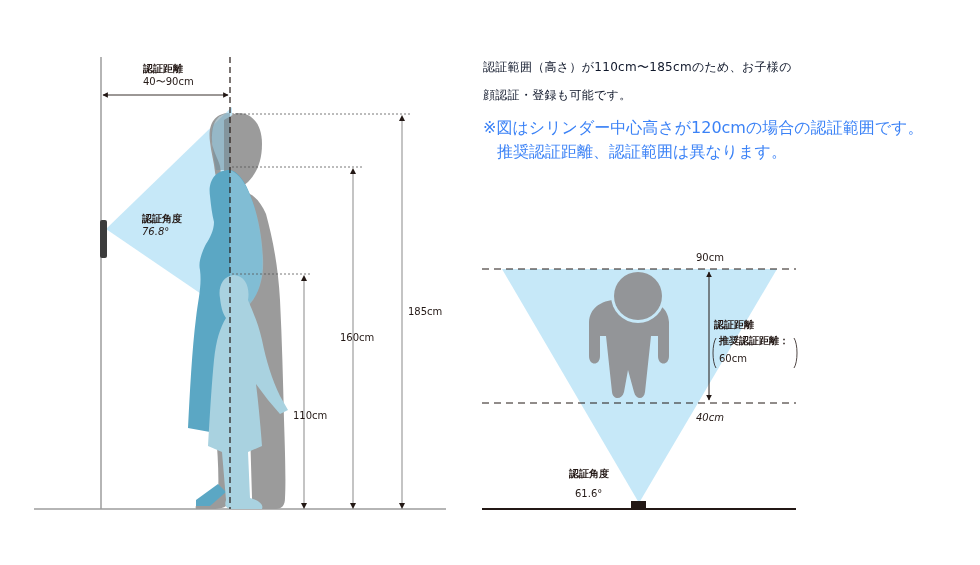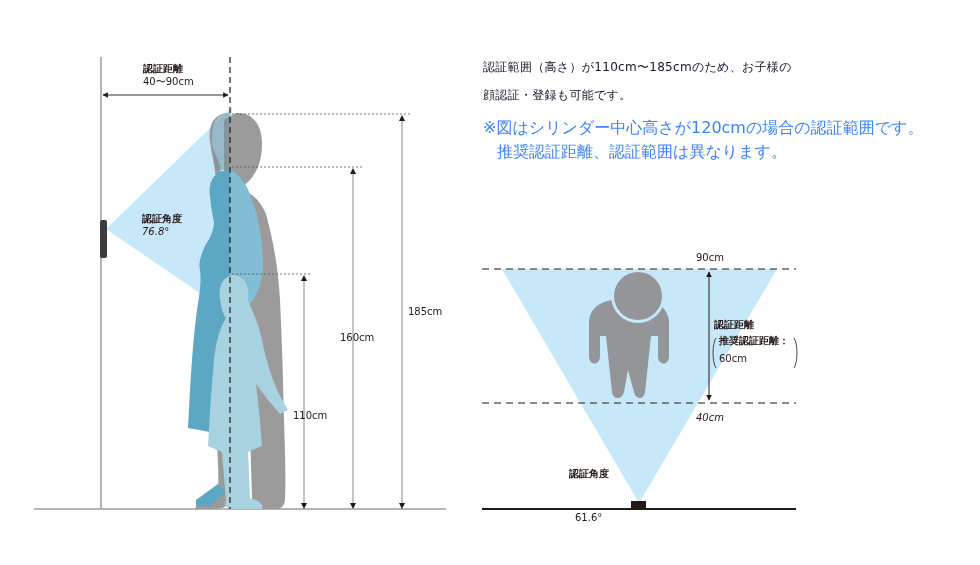--- a/index.html
+++ b/index.html
@@ -110,13 +110,13 @@
 <div class="t lbl" style="left:408px;top:305px;text-align:right;">185cm</div>
 <div class="t lbl" style="left:340px;top:331px;">160cm</div>
 <div class="t lbl" style="left:293px;top:385px;margin-top:24px;">110cm</div>
 
 <div class="t lbl" style="left:696px;top:251px;text-align:right;">90cm</div>
 <div class="t lbl" style="left:696px;top:411px;font-style:italic;">40cm</div>
 <div class="t lblb" style="left:714px;top:318px;">認証距離</div>
 <div class="t lblb" style="left:719px;top:334px;">推奨認証距離：</div>
 <div class="t lbl" style="left:719px;top:352px;">60cm</div>
 <div class="t lblb" style="left:569px;top:467px;">認証角度</div>
-<div class="t lbl" style="left:575px;top:487px;margin-top:24px;">61.6°</div>
+<div class="t lbl" style="left:575px;top:487px;">61.6°</div>
 
 </body></html>

